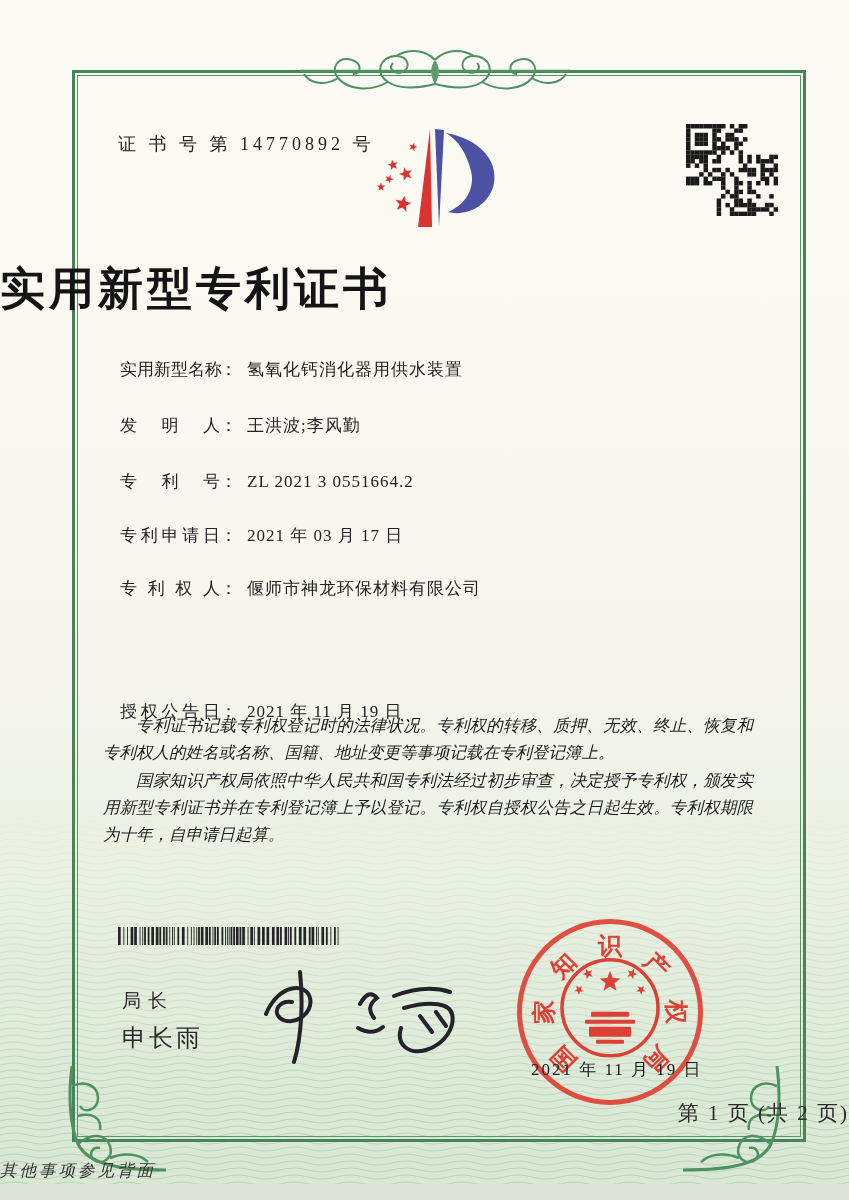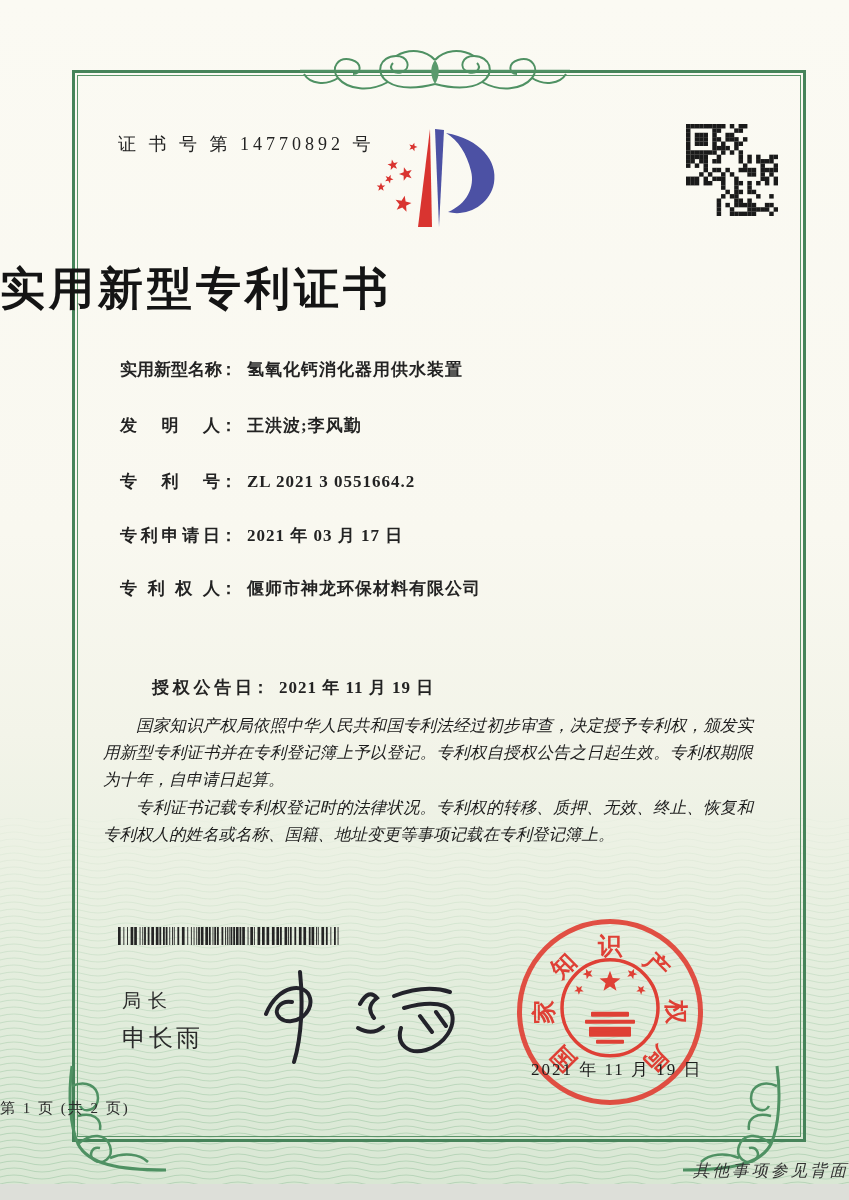--- a/index.html
+++ b/index.html
@@ -36,21 +36,21 @@
     font-size:18px; letter-spacing:4px; color:#232323;
   }
   .logo { position:absolute; left:368px; top:127px; width:135px; height:108px; }
   .qr  { position:absolute; left:686px; top:124px; width:92px; height:92px; }
   .title {
     position:absolute; left:0; right:0; top:259px;
     text-align:left; font-size:45px; font-weight:bold;
     letter-spacing:4px; color:#141414;
   }
   
-  .frow { position:absolute; left:120px; font-size:17px; white-space:nowrap; color:#232323;font-weight:bold; }
+  .frow { position:absolute; left:120px; font-size:17px; white-space:nowrap; color:#232323; }
   .lab {
     display:inline-block; width:100px;
     text-align:justify; text-align-last:justify; text-justify:inter-character;
     vertical-align:bottom;
   }
   .col { display:inline-block; margin-right:10px; }
   .val { letter-spacing:1px; }
   .grant2 { position:absolute; left:350px; top:0; white-space:nowrap; }
   .grant2 .lab { width:auto; margin-right:0; }
   
@@ -75,25 +75,25 @@
     font-size:24px; font-weight:bold; color:#df372d;
     transform-origin:0 0;
   }
   .emblem { position:absolute; left:50%; top:50%; width:104px; height:104px;
     transform:translate(-50%,-54%); }
   .seal-date {
     position:absolute; left:531px; top:1058px; font-size:17px;
     letter-spacing:2px; color:#1d1d1d; z-index:3;
   }
   .page-num {
-    position:absolute; left:0; right:0; top:1099px; text-align:left;
-    font-size:15px; letter-spacing:2px; color:#2b2b2b;
+    position:absolute; left:0; right:0; top:1099px; text-align:right;
+    font-size:21px; letter-spacing:2px; color:#2b2b2b;padding-left:34px;
   }
   .back-note {
-    position:absolute; left:0; right:0; top:1160px; text-align:right;
+    position:absolute; left:0; right:0; top:1160px; text-align:left;
     font-size:16.5px; font-style:italic; letter-spacing:3px; color:#333;
   }
 </style>
 </head>
 <body>
 
 <div class="page">
 
   <svg class="waves" id="waves" viewBox="0 0 849 382" preserveAspectRatio="none">
       <path d="M0 2 q14 -4 28 0 q14 4 28 0 q14 -4 28 0 q14 4 28 0 q14 -4 28 0 q14 4 28 0 q14 -4 28 0 q14 4 28 0 q14 -4 28 0 q14 4 28 0 q14 -4 28 0 q14 4 28 0 q14 -4 28 0 q14 4 28 0 q14 -4 28 0 q14 4 28 0 q14 -4 28 0 q14 4 28 0 q14 -4 28 0 q14 4 28 0 q14 -4 28 0 q14 4 28 0 q14 -4 28 0 q14 4 28 0 q14 -4 28 0 q14 4 28 0 q14 -4 28 0 q14 4 28 0 q14 -4 28 0 q14 4 28 0 q14 -4 28 0 q14 4 28 0" fill="none" stroke="#8fbf97" stroke-width="0.9" opacity="0.05"></path>
@@ -394,27 +394,27 @@
   </div>
   <div class="frow" style="top:470px">
     <span class="lab">专利号</span><span class="col">：</span><span class="val">ZL 2021 3 0551664.2</span>
   </div>
   <div class="frow" style="top:524px">
     <span class="lab">专利申请日</span><span class="col">：</span><span class="val">2021 年 03 月 17 日</span>
   </div>
   <div class="frow" style="top:577px">
     <span class="lab">专利权人</span><span class="col">：</span><span class="val">偃师市神龙环保材料有限公司</span>
   </div>
-  <div class="frow" style="top:676px; width:640px;margin-left:32px;">
+  <div class="frow" style="top:700px; width:640px;">
     <span class="lab">授权公告日</span><span class="col">：</span><span class="val">2021 年 11 月 19 日</span>
   </div>
 
   <div class="paras">
+    <p>专利证书记载专利权登记时的法律状况。专利权的转移、质押、无效、终止、恢复和专利权人的姓名或名称、国籍、地址变更等事项记载在专利登记簿上。</p>
     <p>国家知识产权局依照中华人民共和国专利法经过初步审查，决定授予专利权，颁发实用新型专利证书并在专利登记簿上予以登记。专利权自授权公告之日起生效。专利权期限为十年，自申请日起算。</p>
-    <p>专利证书记载专利权登记时的法律状况。专利权的转移、质押、无效、终止、恢复和专利权人的姓名或名称、国籍、地址变更等事项记载在专利登记簿上。</p>
   </div>
 
   <svg class="barcode" id="barcode" viewBox="0 0 222 18" preserveAspectRatio="none">
       <rect x="0" y="0" width="2.7" height="18" fill="#242424"></rect>
       <rect x="5.4" y="0" width="0.9" height="18" fill="#242424"></rect>
       <rect x="9" y="0" width="0.9" height="18" fill="#242424"></rect>
       <rect x="12.6" y="0" width="2.7" height="18" fill="#242424"></rect>
       <rect x="16.2" y="0" width="2.7" height="18" fill="#242424"></rect>
       <rect x="21.6" y="0" width="0.9" height="18" fill="#242424"></rect>
       <rect x="24.3" y="0" width="0.9" height="18" fill="#242424"></rect>

